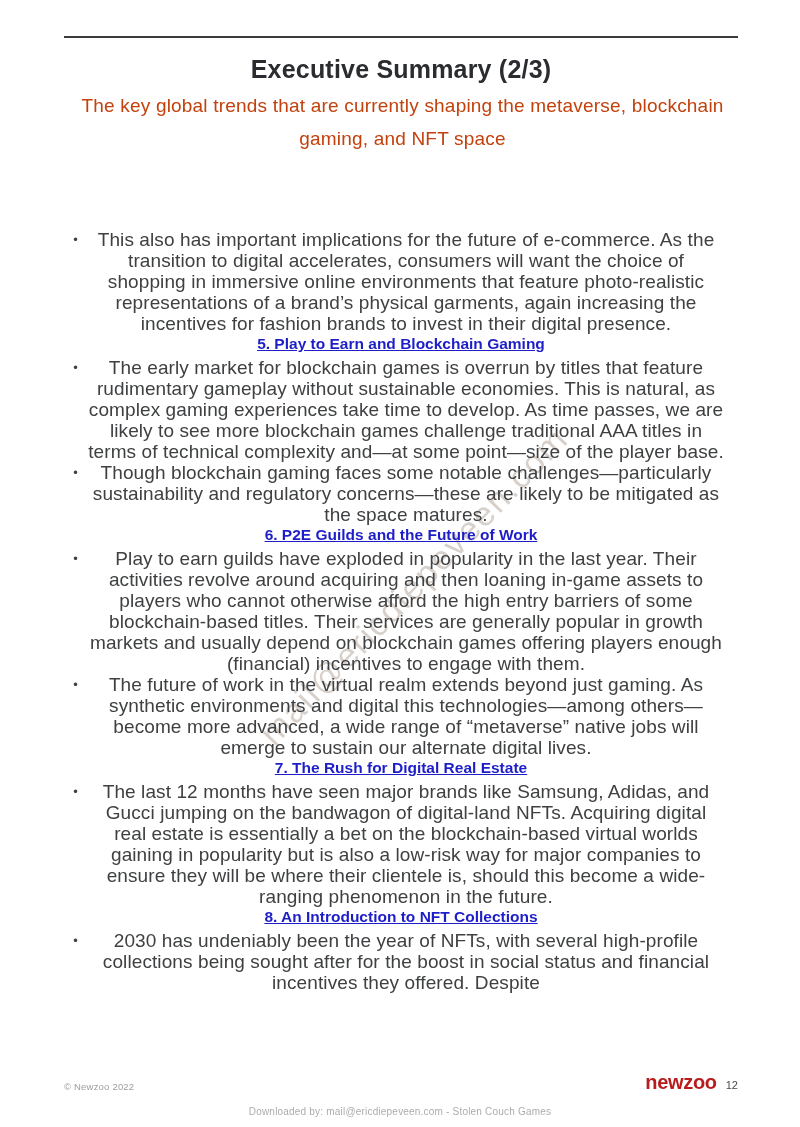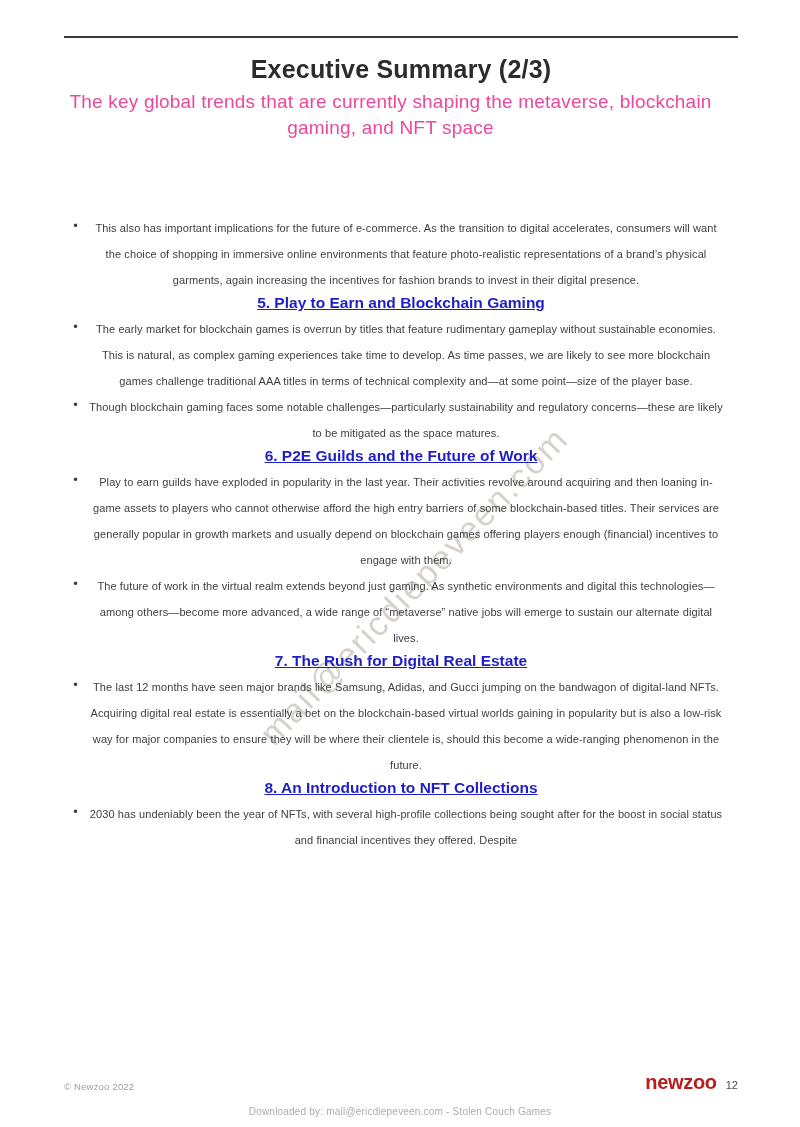--- a/index.html
+++ b/index.html
@@ -11,33 +11,33 @@
     overflow:hidden;
   }
   .content { position:absolute; left:64px; top:0; width:674px; z-index:1;text-align:center; }
   .top-rule { border-top:2px solid #3c3c3e; margin-top:36px; height:0; }
   .page-title {
     margin:17px 0 0 0;
     font-size:25px; font-weight:bold;
     color:#2a2c2f; letter-spacing:0.2px; line-height:28px;
   }
   .page-subtitle {
-    margin:6px 0 0 4px;
-    font-size:19px; line-height:26px;
-    color:#ec4899; width:645px; letter-spacing:0.2px;
+    margin:6px 0 0 16px;
+    font-size:19px; line-height:33px;
+    color:#c2410c; width:645px; letter-spacing:0.2px;
   }
   .bullets { margin:0; }
   .bullet { display:flex; align-items:flex-start; }
   .dot {
     width:23px; flex:none;
     font-size:13px; line-height:22.3px; color:#3f4042;
   }
   .btext {
     margin:0; width:638px;
-    font-size:11px; line-height:26px;
+    font-size:19px; line-height:21px;
     color:#3f4042; letter-spacing:0.1px;
   }
   .intro { margin-top:74px; }
   .section { }
   .section-heading {
     display:inline-block;
     margin:0 0 4px 0;
     font-size:15.5px; font-weight:bold; line-height:19px;
     color:#1e1ec8; text-decoration:underline;
     cursor:pointer;

